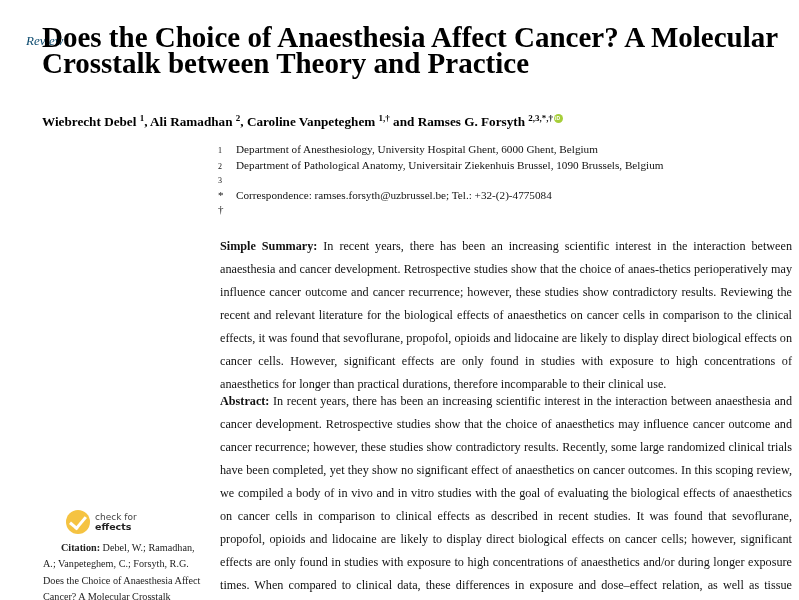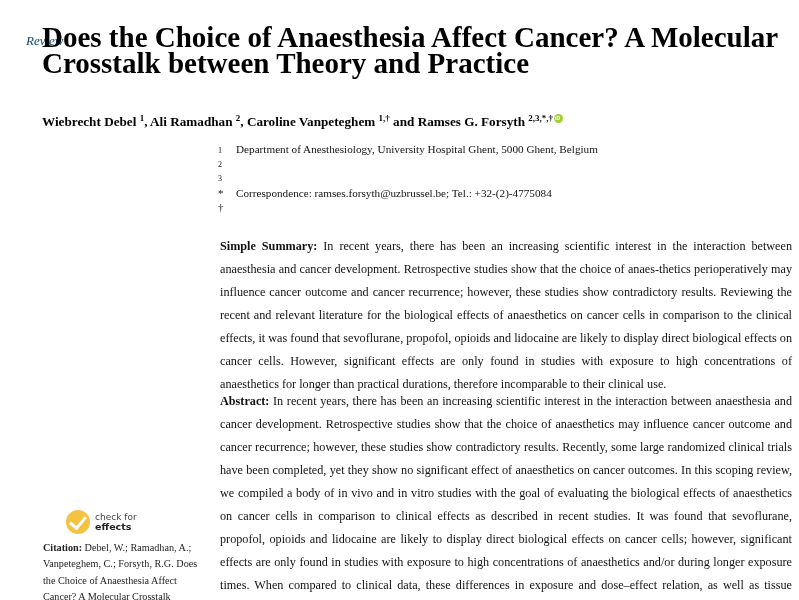--- a/index.html
+++ b/index.html
@@ -155,40 +155,42 @@
       position: absolute;
       left: 43px;
       top: 540px;
       width: 165px;
       font-size: 10.2px;
       line-height: 16.4px;
       color: #222;
     }
     .citation .label {
       font-weight: bold;
+      margin-left: 18px;
     }
   </style>
 </head>
 <body>
 
 <div class="article-type">Review</div>
 
 <h1 class="title">Does the Choice of Anaesthesia Affect Cancer? A Molecular Crosstalk between Theory and Practice</h1>
 
 <div class="authors">
   <span>Wiebrecht Debel</span>&nbsp;<sup>1</sup><span>, </span><span>Ali Ramadhan</span>&nbsp;<sup>2</sup><span>, </span><span>Caroline Vanpeteghem</span>&nbsp;<sup>1,†</sup><span> and </span><span>Ramses G. Forsyth</span>&nbsp;<sup>2,3,*,†</sup><span class="orcid"></span>
 </div>
 
 <div class="affiliations">
   <div class="aff-row">
     <span class="aff-mark">1</span>
-    <span>Department of Anesthesiology, University Hospital Ghent, 5000 Ghent, Belgium</span>
+    <span>Department of Anesthesiology, University Hospital Ghent, 6000 Ghent, Belgium</span>
   </div>
   <div class="aff-row">
     <span class="aff-mark">2</span>
+    <span>Department of Pathological Anatomy, Universitair Ziekenhuis Brussel, 1090 Brussels, Belgium</span>
   </div>
   <div class="aff-row">
     <span class="aff-mark">3</span>
   </div>
   <div class="aff-row">
     <span class="aff-mark sym">*</span>
     <span>Correspondence: ramses.forsyth@uzbrussel.be; Tel.: +32-(2)-4775084</span>
   </div>
   <div class="aff-row">
     <span class="aff-mark sym">†</span>

